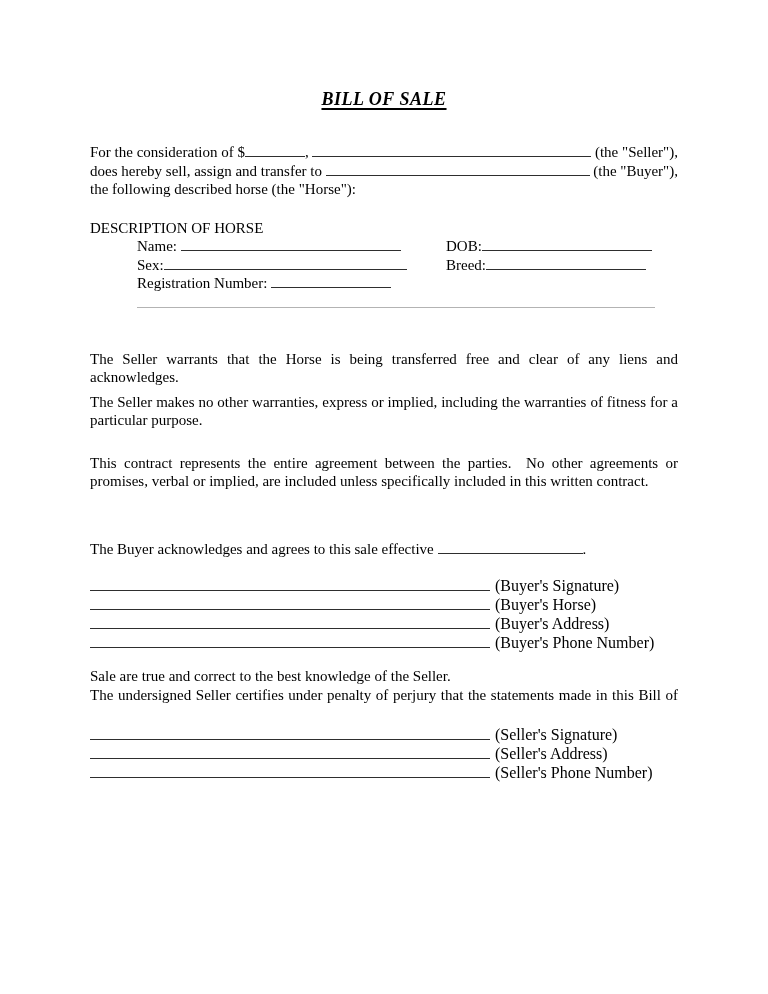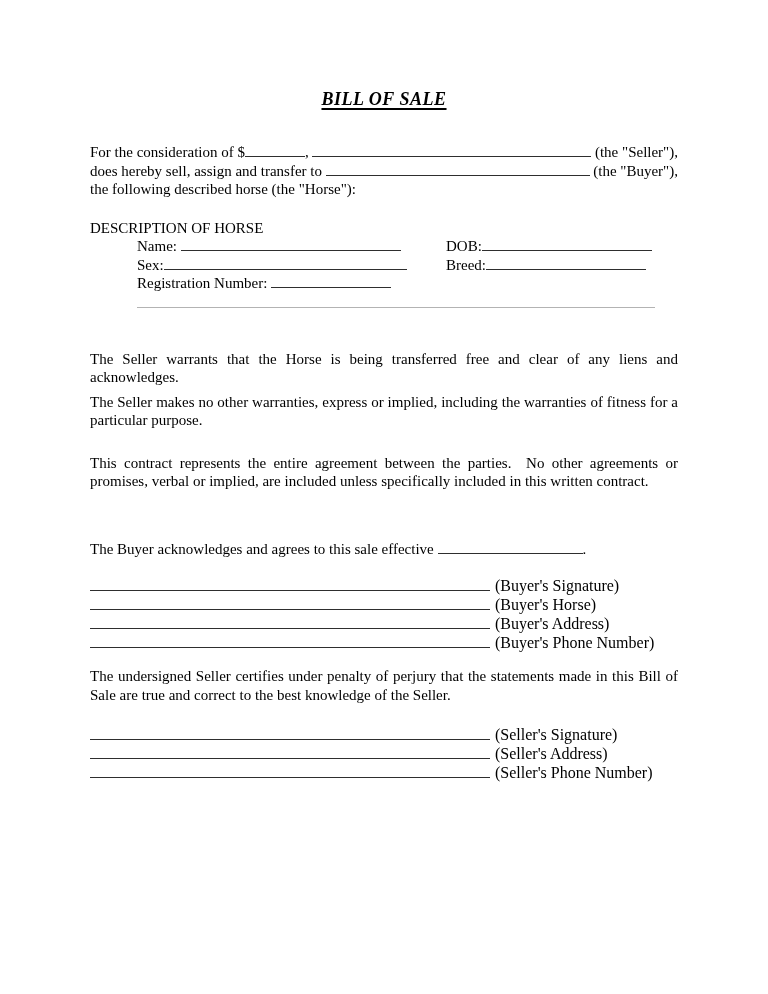--- a/index.html
+++ b/index.html
@@ -127,22 +127,22 @@
     </div>
     <div class="sigrow">
       <span class="blank sigblank"></span><span>(Buyer's Address)</span>
     </div>
     <div class="sigrow">
       <span class="blank sigblank"></span><span>(Buyer's Phone Number)</span>
     </div>
   </div>
 
   <div class="seller-cert">
+    <div class="line">Sale are true and correct to the best knowledge of the Seller.</div>
     <div class="line just">The undersigned Seller certifies under penalty of perjury that the statements made in this Bill of</div>
-    <div class="line">Sale are true and correct to the best knowledge of the Seller.</div>
   </div>
 
   <div class="sig-block-seller">
     <div class="sigrow">
       <span class="blank sigblank"></span><span>(Seller's Signature)</span>
     </div>
     <div class="sigrow">
       <span class="blank sigblank"></span><span>(Seller's Address)</span>
     </div>
     <div class="sigrow">

